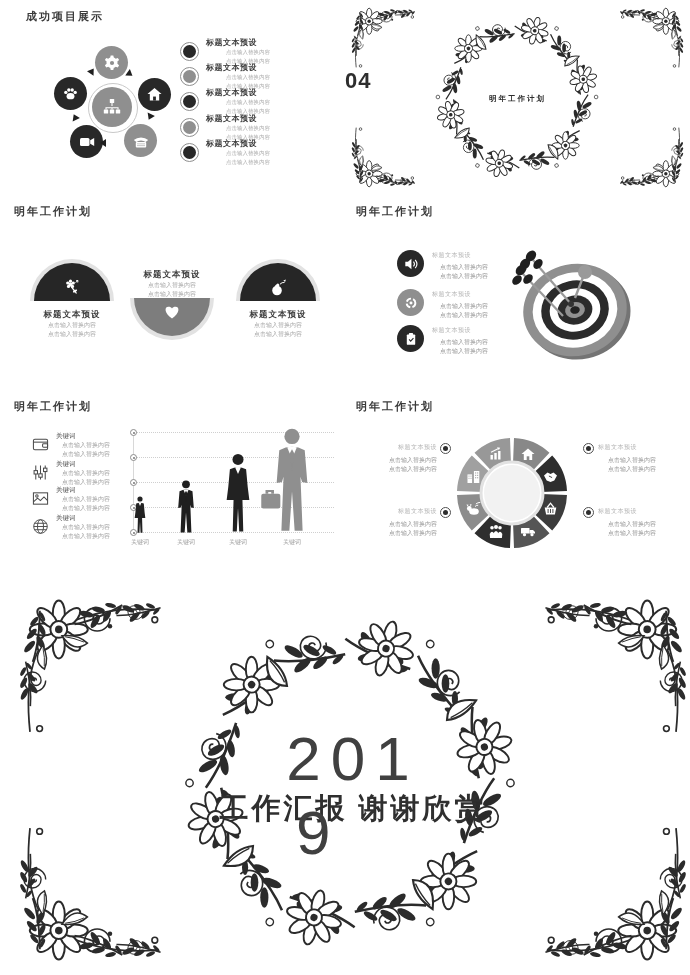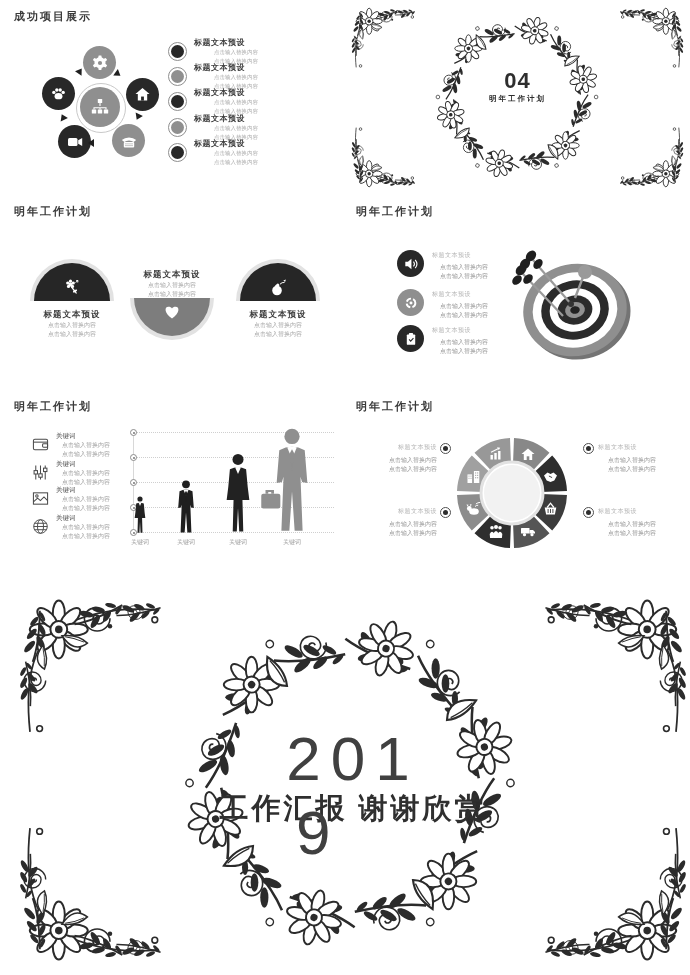--- a/index.html
+++ b/index.html
@@ -138,21 +138,21 @@
       <path d="M0,20 L2.2,24 L0,40 L-2.2,24 Z"></path>
     </g>
     <g id="psn-woman">
       <circle cx="0" cy="8" r="6.8"></circle>
       <path d="M-10,20 Q0,15 10,20 L12,42 L14,58 L5.5,58 L6.5,97 L1.5,97 L0,68 L-1.5,97 L-6.5,97 L-5.5,58 L-14,58 L-12,42 Z"></path>
       <path d="M-3.5,18 L0,26 L3.5,18 Q0,16 -3.5,18 Z" fill="#fff"></path>
     </g>
   </defs>
 </svg>
 
-<div class="slide" style="left:0;top:0;width:345px;height:195px">
+<div class="slide" style="left:12px;top:0;width:345px;height:195px">
   <div class="sl-title" style="left:14px;top:9px">成功项目展示</div>
 
   <div class="circ" style="left:76px;top:83px;width:48px;height:48px;border:1px solid #c9c9c9;background:#fff"></div>
   <div class="circ gray" style="left:80px;top:87px;width:40px;height:40px">
     <span>
       <svg width="18" height="18" viewBox="-9 -9 18 18">
           <g fill="#fff">
             <rect x="-2.2" y="-8" width="4.4" height="4" rx=".5"></rect>
             <rect x="-8.2" y="2.6" width="4.4" height="4" rx=".5"></rect>
             <rect x="-2.2" y="2.6" width="4.4" height="4" rx=".5"></rect>
@@ -290,21 +290,21 @@
 </div>
 
 <div class="slide" style="left:345px;top:0;width:345px;height:195px">
   <svg width="345" height="195" viewBox="0 0 345 195">
     <use href="#corner" transform="translate(4,4) scale(.72)"></use>
     <use href="#corner" transform="translate(341,4) scale(-.72,.72)"></use>
     <use href="#corner" transform="translate(4,191) scale(.72,-.72)"></use>
     <use href="#corner" transform="translate(341,191) scale(-.72,-.72)"></use>
     <use href="#wreath" transform="translate(172,97) scale(0.7)"></use>
   </svg>
-  <div class="abs" style="left:0;top:68px;width:345px;text-align:center;font-size:22px;font-weight:bold;color:#2e2e2e;letter-spacing:1px">04</div>
+  <div class="abs" style="left:0;top:68px;width:345px;font-size:22px;font-weight:bold;color:#2e2e2e;letter-spacing:1px">04</div>
   <div class="abs" style="left:0;top:94px;width:345px;text-align:center;font-size:7.5px;font-weight:bold;color:#2e2e2e;letter-spacing:2px">明年工作计划</div>
 </div>
 
 <div class="slide" style="left:0;top:195px;width:345px;height:195px">
   <div class="sl-title" style="left:14px;top:9px">明年工作计划</div>
 
   <div class="semiT-out" style="left:30px;top:64px">
     <div class="semiT-in">
       <span style="margin-bottom:6px">
         <svg width="16" height="16" viewBox="-8 -8 16 16">

